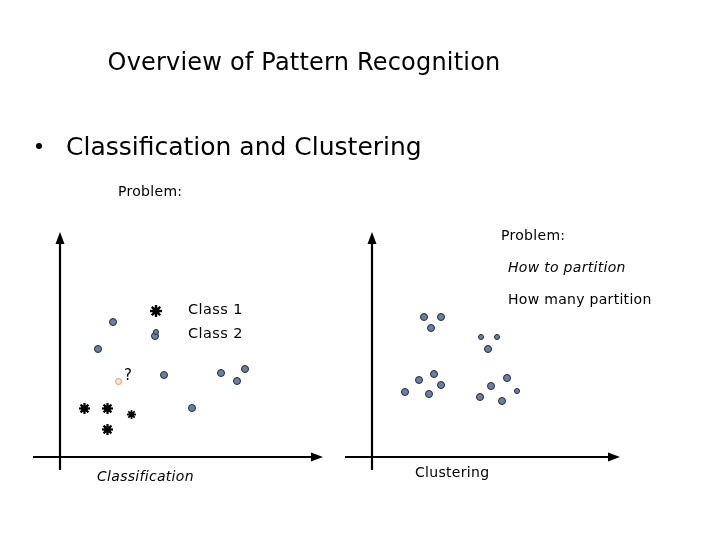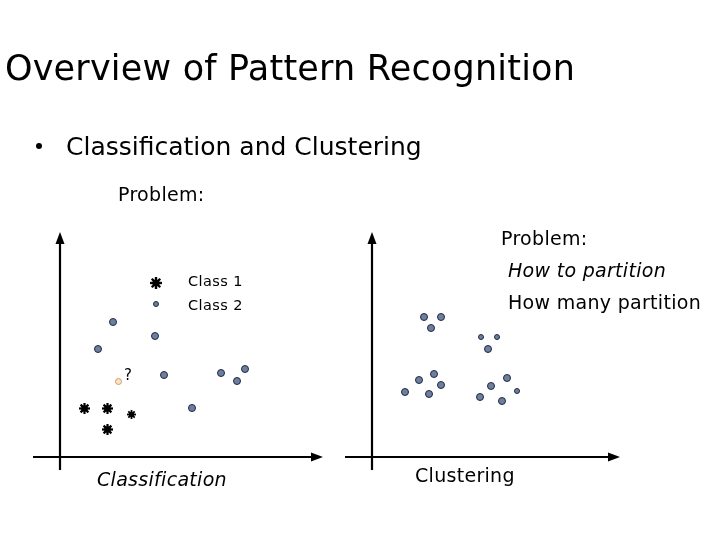--- a/index.html
+++ b/index.html
@@ -20,25 +20,25 @@
   #slide {
     position: absolute;
     left: 0; top: 0;
     width: 720px;
     height: 540px;
   }
 
   
   #slide-title {
     position: absolute;
-    left: 0;
+    left: 14px;
     top: 48px;
     width: 580px;
     text-align: center;
-    font-size: 35px;
+    font-size: 24px;
     font-weight: 400;
     letter-spacing: 0.2px;
     color: #000000;
     white-space: nowrap;
     font-family: "DejaVu Sans", sans-serif;
   }
 
   
   #bullet-row {
     position: absolute;
@@ -59,21 +59,21 @@
   }
   #bullet-text {
     font-size: 25px;
     color: #000000;
     white-space: nowrap;
   }
 
   
   .note {
     position: absolute;
-    font-size: 19px;
+    font-size: 14px;
     color: #000000;
     white-space: nowrap;
     letter-spacing: 0.3px;
   }
 
   #left-problem      { left: 118px; top: 183px; }
   #left-question     { left: 128px; top: 215px; }
 
   #right-problem     { left: 501px; top: 227px; }
   #right-question-1  { left: 508px; top: 259px; font-style: italic; }
@@ -91,20 +91,21 @@
 
   .axes-svg {
     position: absolute;
     left: 0; top: 0;
     overflow: visible;
   }
 
   
   .legend {
     position: absolute;
+    margin-top: 28px;
   }
   #legend-classification { left: 150px; top: 269px; }
   .legend-row {
     display: flex;
     align-items: center;
     height: 24px;
     gap: 24px;
   }
   .legend-marker {
     width: 14px;

